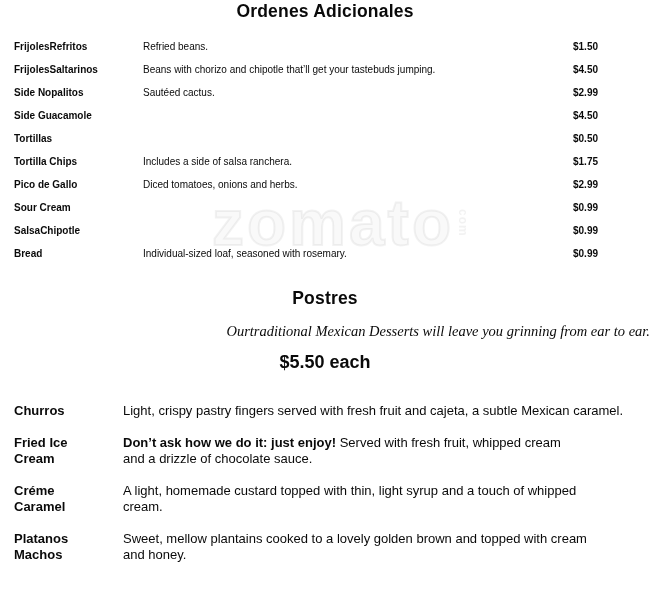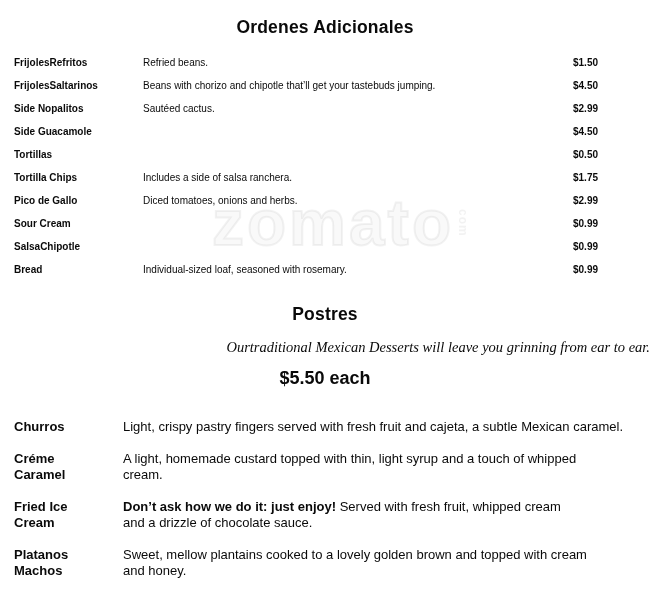--- a/index.html
+++ b/index.html
@@ -14,21 +14,21 @@
   .menu-page { position: relative; width: 650px; height: 600px; }
 
   .section-title {
     margin: 0;
     text-align: center;
     font-size: 17.5px;
     font-weight: bold;
     line-height: 20px;
     letter-spacing: 0.2px;
   }
-  .title-adicionales { padding-top: 17px; }
+  .title-adicionales { padding-top: 1px; }
 
   
   .items-table { margin-top: 14px; }
   .item-row {
     display: flex;
     align-items: baseline;
     padding: 0 25px 0 14px;
     line-height: 23px;
     font-size: 10px;
   }
@@ -167,29 +167,29 @@
   <div class="price-note">$5.50 each</div>
 
   <div class="dessert-list">
 
     <div class="dessert-row">
       <span class="dessert-name">Churros</span>
       <span class="dessert-desc">Light, crispy pastry fingers served with fresh fruit and cajeta, a subtle Mexican caramel.</span>
     </div>
 
     <div class="dessert-row">
+      <span class="dessert-name">Fried Ice Cream</span>
+      <span class="dessert-desc"><b>Don’t ask how we do it: just enjoy!</b><span> Served with fresh fruit, whipped cream
+and a drizzle of chocolate sauce.</span></span>
+    </div>
+
+    <div class="dessert-row">
       <span class="dessert-name">Créme Caramel</span>
       <span class="dessert-desc">A light, homemade custard topped with thin, light syrup and a touch of whipped
 cream.</span>
-    </div>
-
-    <div class="dessert-row">
-      <span class="dessert-name">Fried Ice Cream</span>
-      <span class="dessert-desc"><b>Don’t ask how we do it: just enjoy!</b><span> Served with fresh fruit, whipped cream
-and a drizzle of chocolate sauce.</span></span>
     </div>
 
     <div class="dessert-row">
       <span class="dessert-name">Platanos Machos</span>
       <span class="dessert-desc">Sweet, mellow plantains cooked to a lovely golden brown and topped with cream
 and honey.</span>
     </div>
   </div>
 
 </div>

